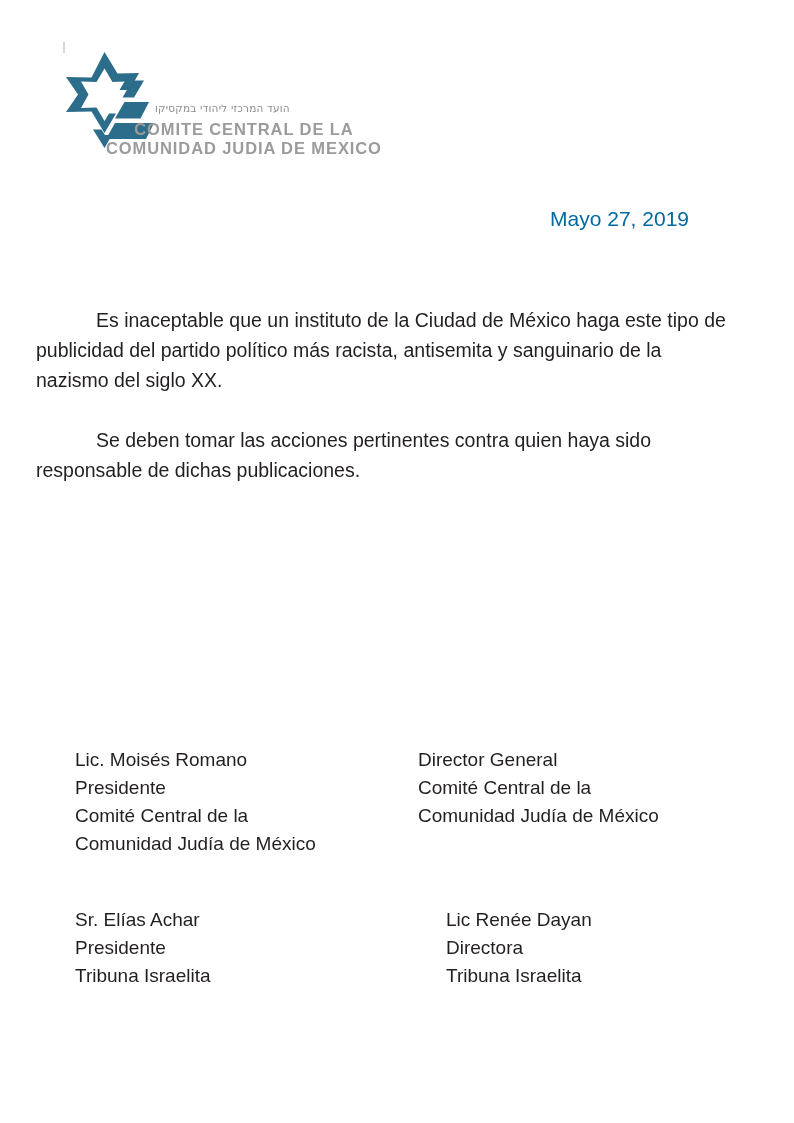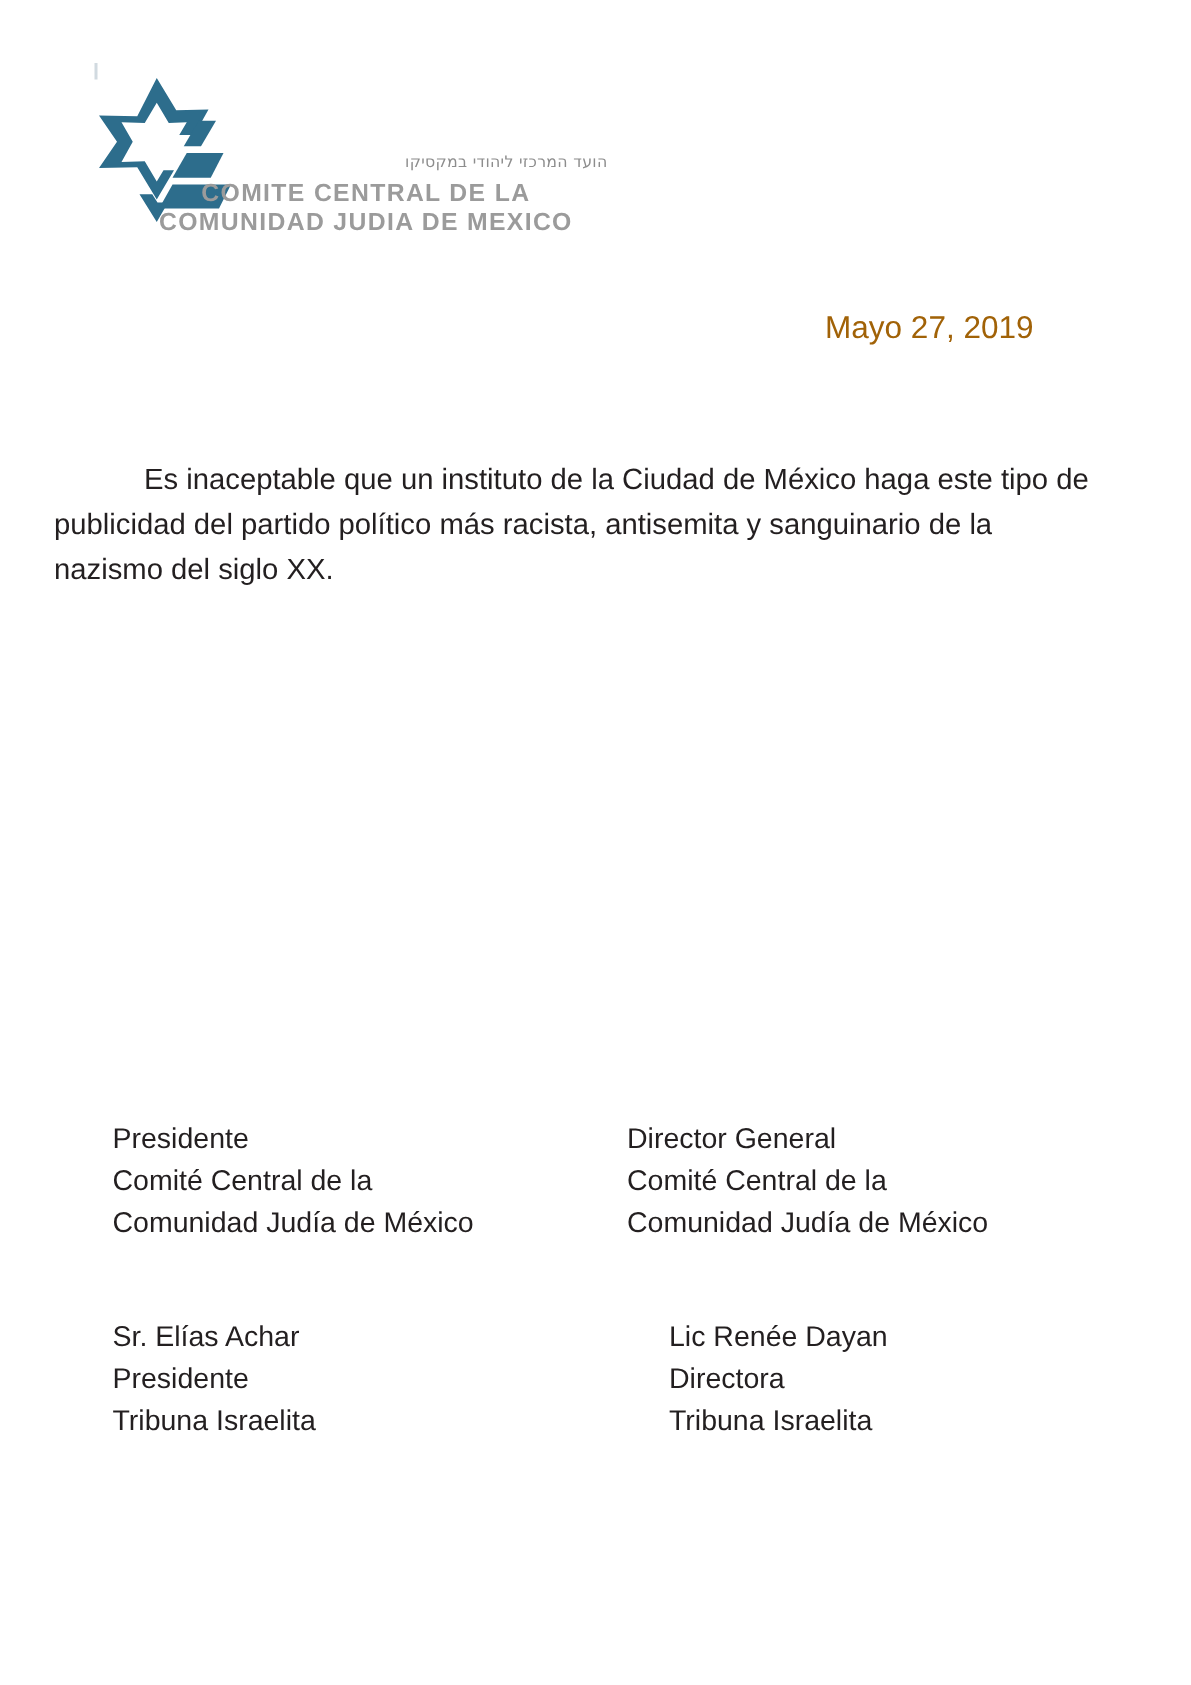--- a/index.html
+++ b/index.html
@@ -40,21 +40,21 @@
     width: 2px;
     height: 11px;
     background: #c9d4da;
     opacity: .85;
   }
   .logo-hebrew {
     position: absolute;
     left: 100px;
     top: 60px;
     width: 250px;
-    text-align: right;
+    text-align: left;
     font-family: "DejaVu Sans", sans-serif;
     font-size: 10.5px;
     letter-spacing: .2px;
     color: #8d8d8d;
     direction: rtl;
     unicode-bidi: isolate;
     white-space: nowrap;
   }
   .logo-wordmark {
     position: absolute;
@@ -71,21 +71,21 @@
 
   
   .date-line {
     position: absolute;
     left: 36px;
     top: 204px;
     width: 701px;
     text-align: right;
     font-size: 21px;
     line-height: 30px;
-    color: #a16207;
+    color: #0369a1;
   }
   .date-inner {
     display: inline-block;
     padding-right: 48px;
   }
 
   
   .body-copy {
     position: absolute;
     left: 36px;
@@ -159,26 +159,28 @@
     <span>COMUNIDAD JUDIA DE MEXICO</span>
   </div>
 </div>
 
 <div class="date-line">
   <span class="date-inner">Mayo 27, 2019</span>
 </div>
 
 <div class="body-copy">
   <p class="para">Es inaceptable que un instituto de la Ciudad de México haga este tipo de publicidad del partido político más racista, antisemita y sanguinario de la nazismo del siglo XX.</p>
+  <p class="para">Se deben tomar las acciones pertinentes contra quien haya sido responsable de dichas publicaciones.</p>
 </div>
 
 <div class="signatures">
 
   <div class="sig-group">
     <div class="sig-block">
+      <div class="line">Lic. Moisés Romano</div>
       <div class="line">Presidente</div>
       <div class="line">Comité Central de la</div>
       <div class="line">Comunidad Judía de México</div>
     </div>
     <div class="sig-block">
       <div class="line">Director General</div>
       <div class="line">Comité Central de la</div>
       <div class="line">Comunidad Judía de México</div>
     </div>
   </div>

